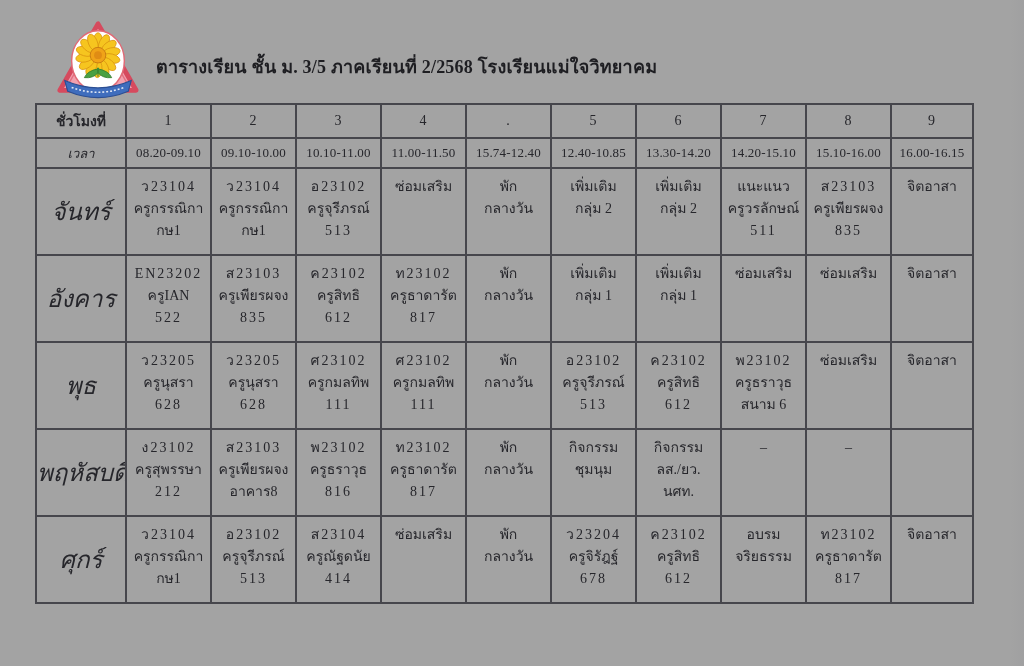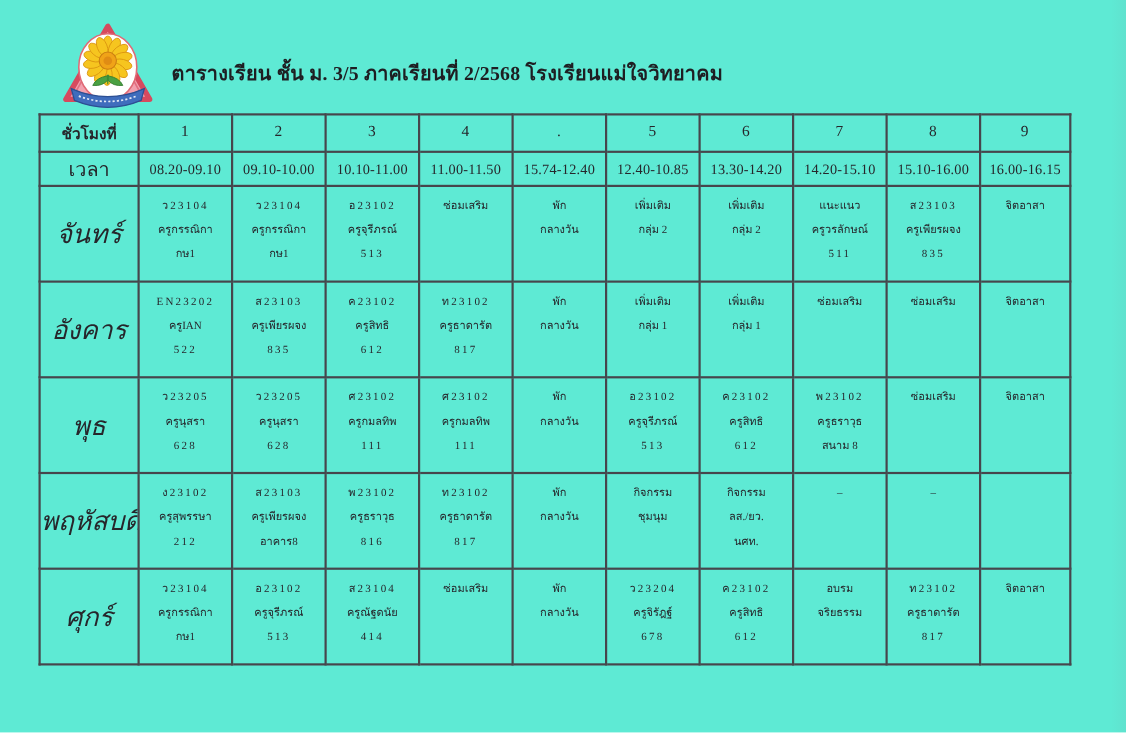--- a/index.html
+++ b/index.html
@@ -1,17 +1,17 @@
 <!DOCTYPE html>
 <html lang="th"><head>
 <meta charset="utf-8">
 <style>
   html,body{margin:0;padding:0;background:#ffffff;}
   .page{
-    position:relative;width:1024px;height:666px;background:#5eead4;overflow:hidden;
+    position:relative;width:1024px;height:666px;background:#a3a3a3;overflow:hidden;
     font-family:"Liberation Serif","DejaVu Sans",serif;color:#222227;
   }
   .scan-edge{position:absolute;right:0;top:0;width:14px;height:666px;
     background:linear-gradient(to right,rgba(0,0,0,0),rgba(120,120,130,0.07));}
   .logo{position:absolute;left:54px;top:20px;width:88px;height:84px;}
   .title{
     position:absolute;left:156px;top:52px;margin:0;
     font-size:18px;font-weight:bold;letter-spacing:.2px;color:#1e1e22;white-space:nowrap;
   }
   table.timetable{
@@ -19,25 +19,25 @@
     border-collapse:collapse;table-layout:fixed;
   }
   .timetable th,.timetable td{
     border:2px solid #46464c;padding:0;font-weight:normal;text-align:center;
     color:#26262b;overflow:hidden;
   }
   tr.period-row{height:34px;}
   th.corner{font-size:14px;font-weight:bold;}
   th.period-num{font-size:14px;letter-spacing:1px;}
   tr.time-row{height:30px;}
-  th.time-label{font-size:18px;}
+  th.time-label{font-size:13px;font-style:italic;}
   td.time-cell{font-size:13px;letter-spacing:.2px;white-space:nowrap;margin-left:16px;}
   tbody tr.day-row{height:87px;}
   th.day-name{font-size:24px;vertical-align:middle;white-space:nowrap;font-style:italic;}
-  td.slot{vertical-align:top;padding-top:7px;font-size:10px;}
+  td.slot{vertical-align:top;padding-top:7px;font-size:14px;}
   .line{white-space:nowrap;line-height:22px;text-align:center;}
   .code{letter-spacing:2px;}
 </style>
 </head>
 <body>
 
 <div class="page">
 
   <svg class="logo" viewBox="0 0 90 86" aria-hidden="true">
 
@@ -246,21 +246,21 @@
             <div class="line code">513</div>
           </td>
           <td class="slot">
             <div class="line code">ค23102</div>
             <div class="line">ครูสิทธิ</div>
             <div class="line code">612</div>
           </td>
           <td class="slot">
             <div class="line code">พ23102</div>
             <div class="line">ครูธราวุธ</div>
-            <div class="line">สนาม 8</div>
+            <div class="line">สนาม 6</div>
           </td>
           <td class="slot">
             <div class="line">ซ่อมเสริม</div>
           </td>
           <td class="slot">
             <div class="line">จิตอาสา</div>
           </td>
         </tr>
         <tr class="day-row">
           <th class="day-name">พฤหัสบดี</th>

